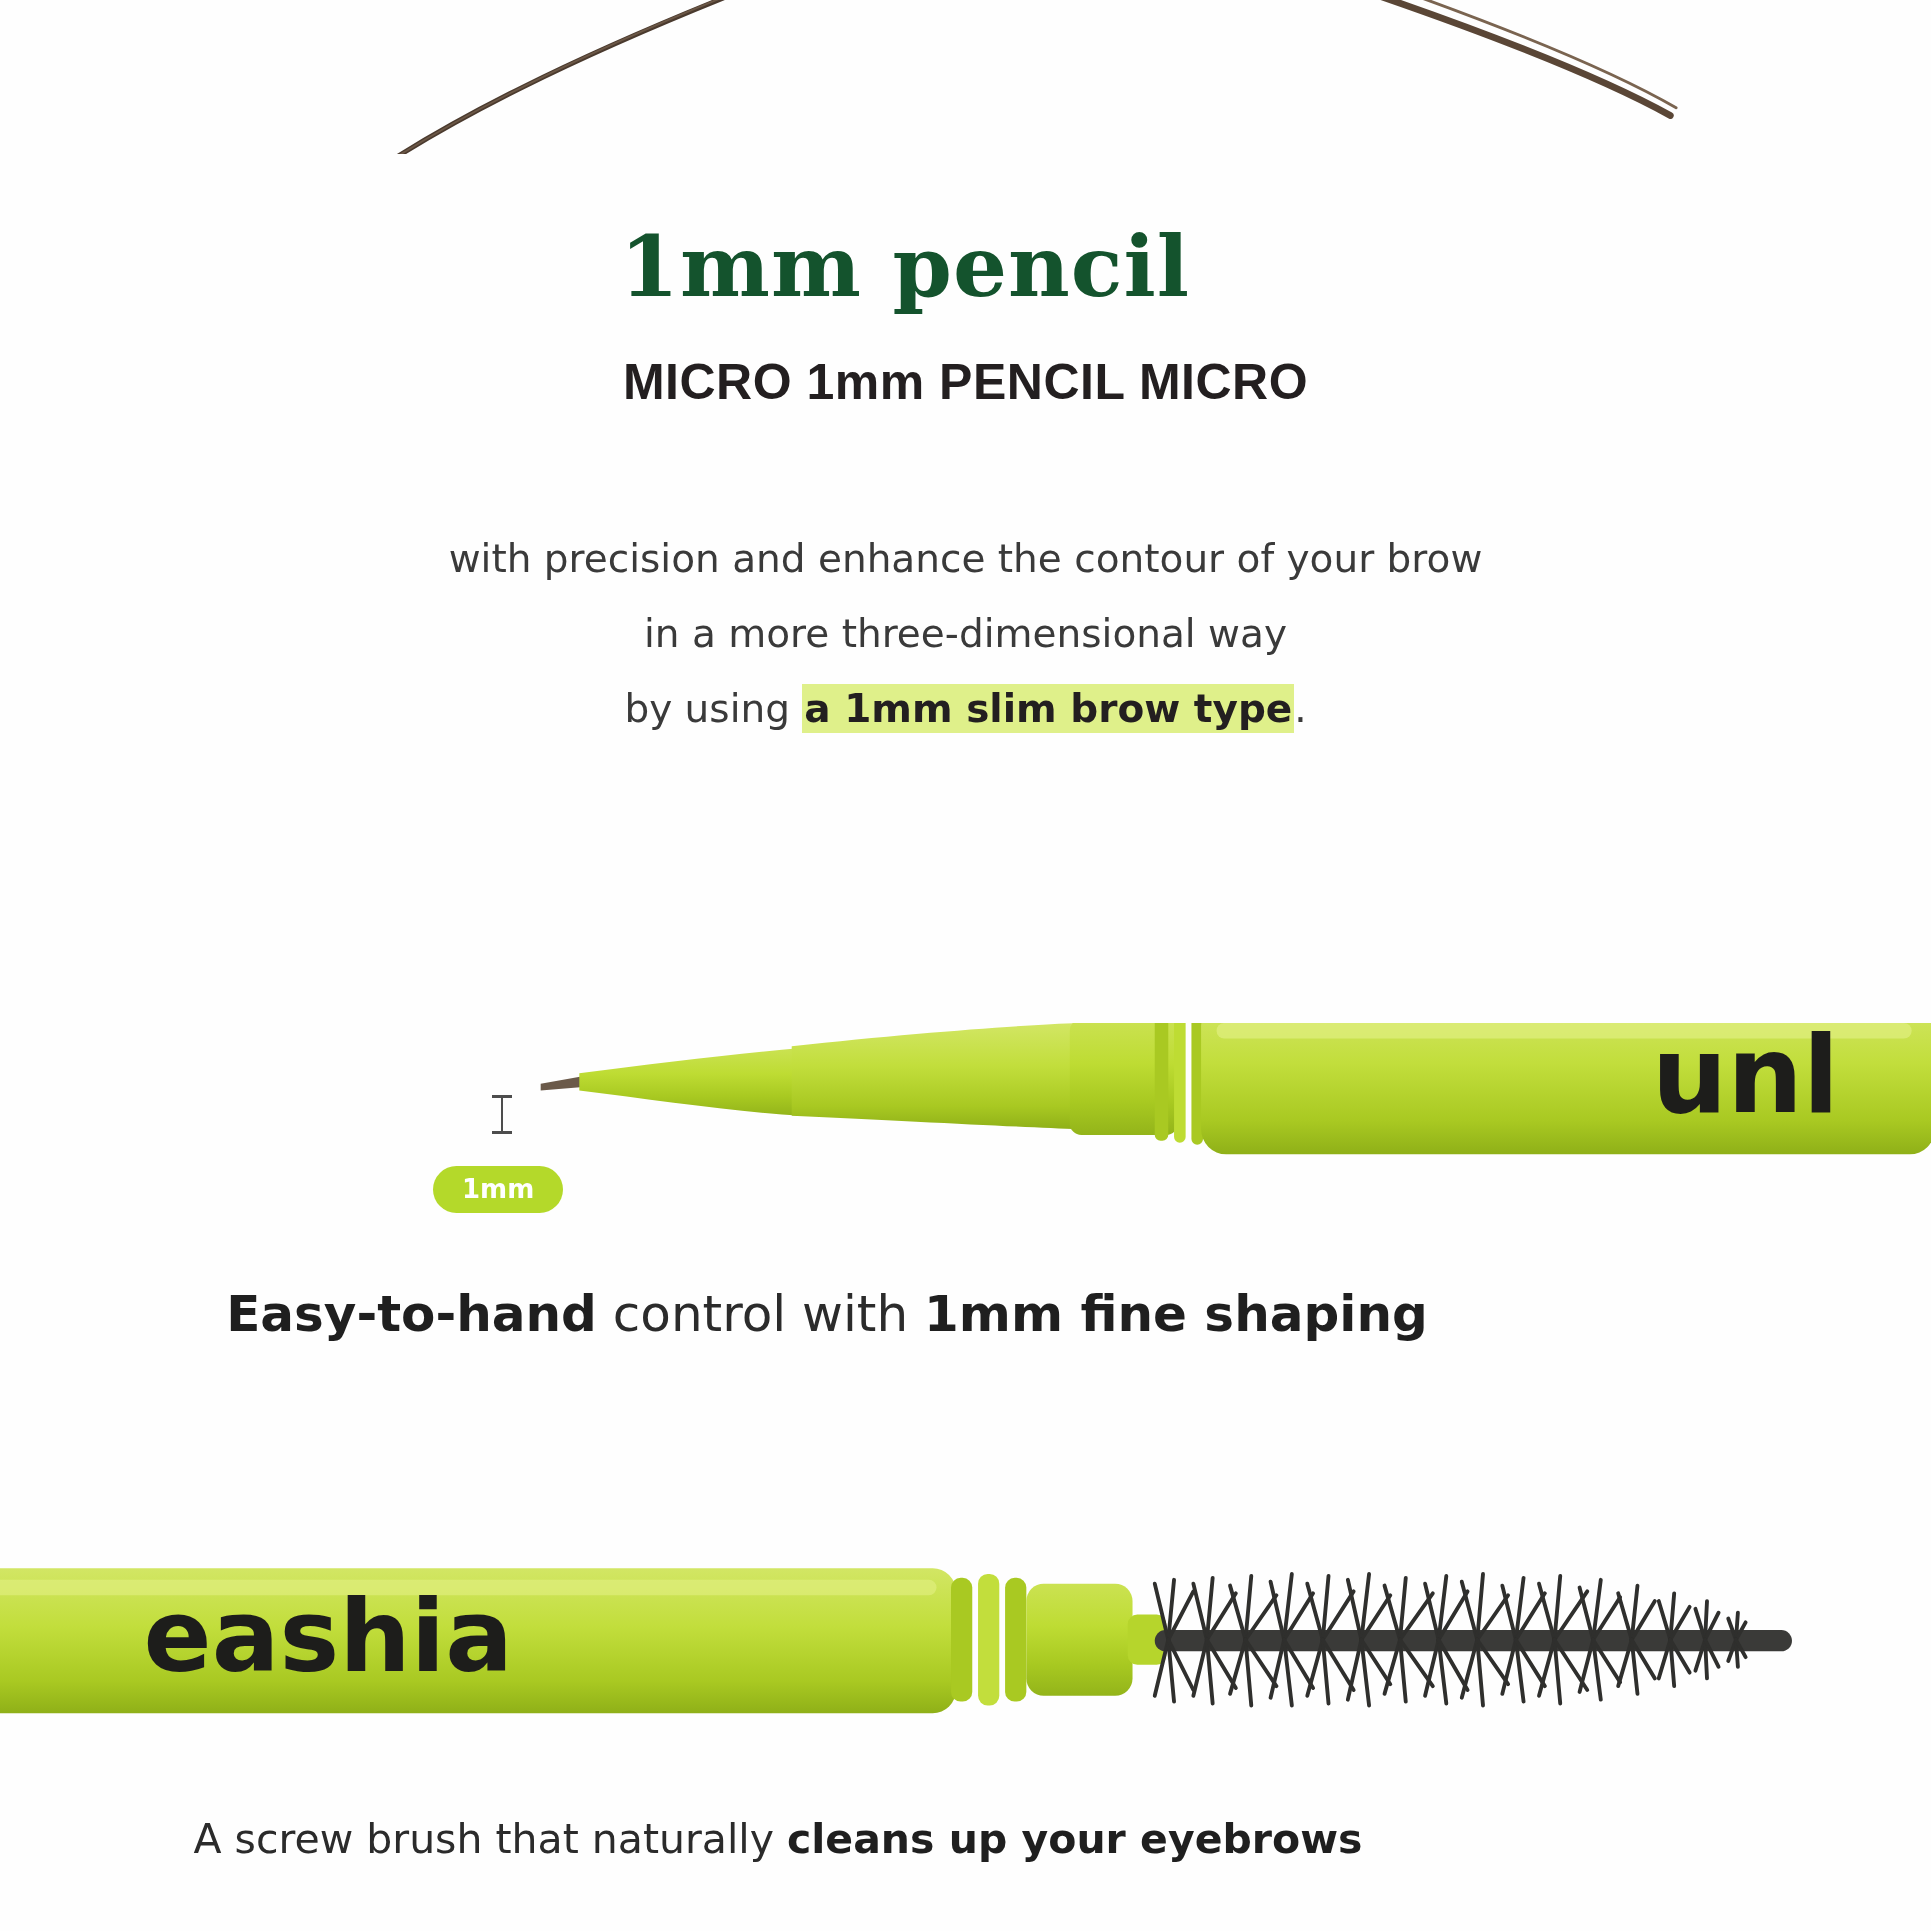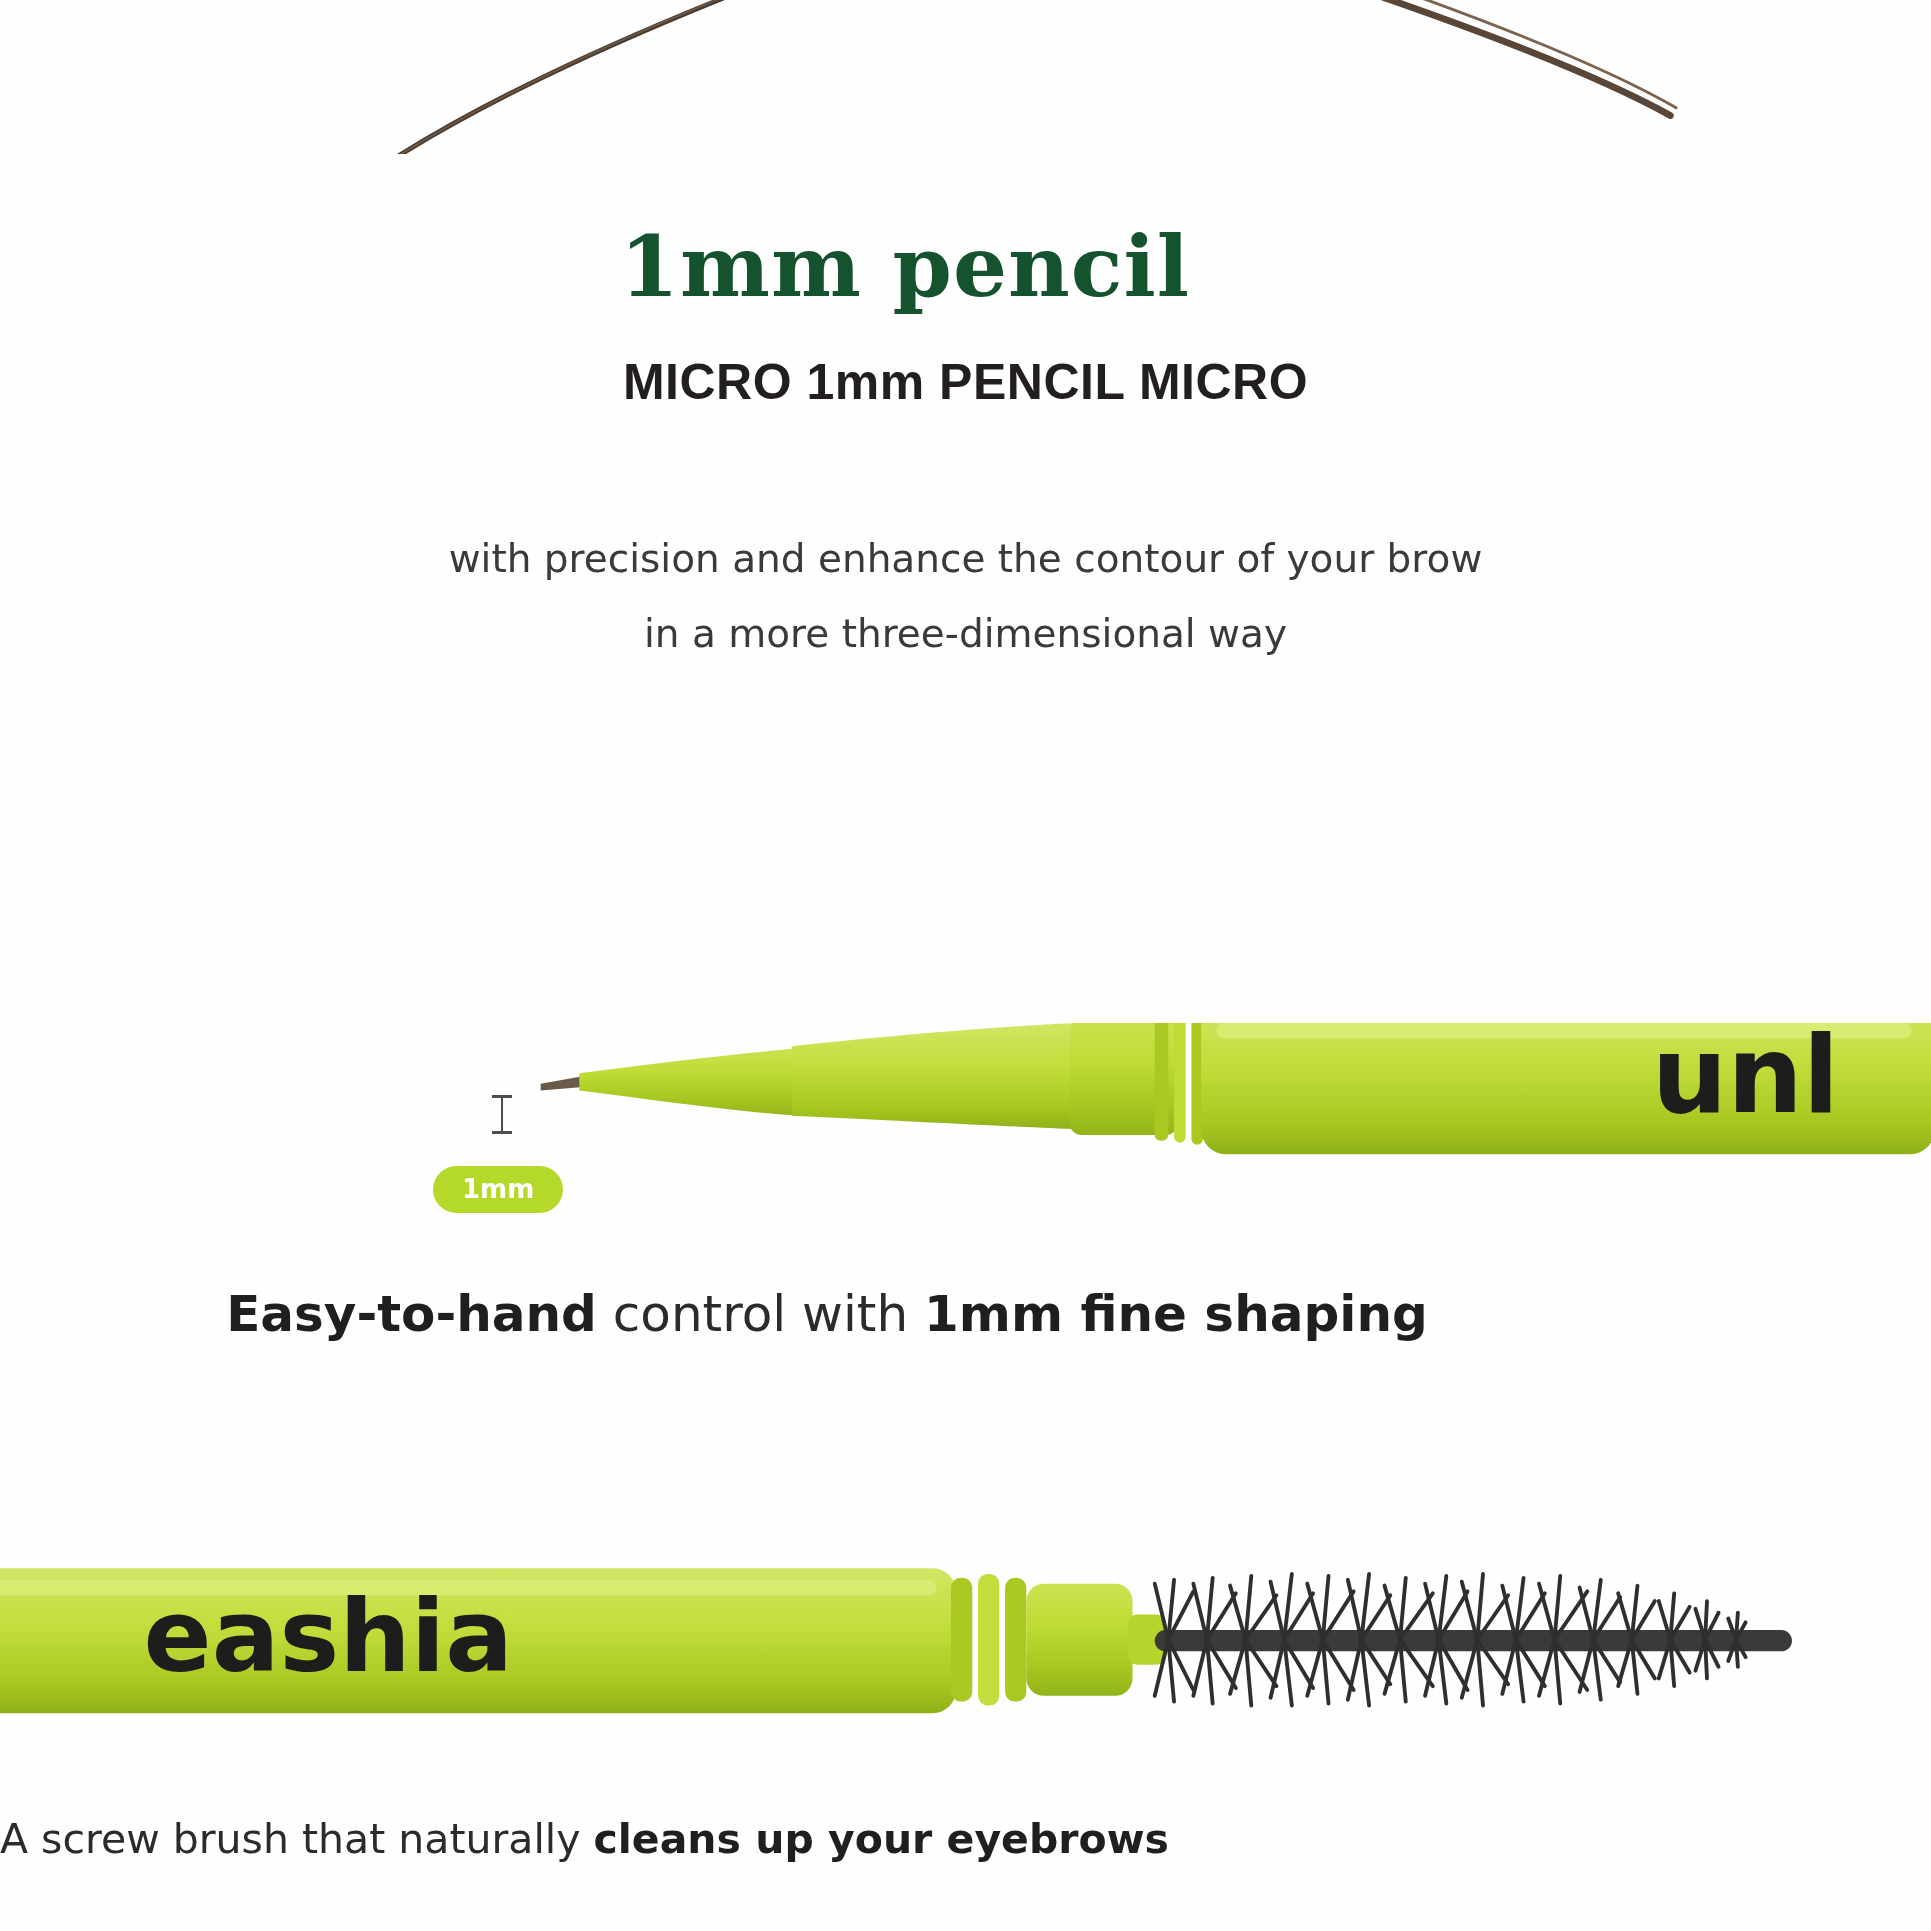--- a/index.html
+++ b/index.html
@@ -153,20 +153,21 @@
     top: 1545px;
     width: 1931px;
     height: 232px;
   }
 
   .caption2 {
     position: absolute;
     left: 0;
     top: 1815px;
     width: 1556px;
+    text-align: center;
     font-family: "DejaVu Sans", sans-serif;
     font-size: 41px;
     color: #2b2b2b;
     line-height: 1.2;
   }
   .caption2 b { font-weight: 700; color: #1f1f1f; }
 
   .brandmark {
     font-family: "DejaVu Sans", sans-serif;
     font-weight: 700;
@@ -183,20 +184,21 @@
     <path d="M 1730 120 C 1640 70 1480 10 1260 -60" stroke="#5a4636" stroke-width="7" fill="none" stroke-linecap="round"></path>
     <path d="M 1736 112 C 1650 62 1495 2 1275 -70" stroke="#7a6450" stroke-width="3" fill="none" stroke-linecap="round"></path>
   </svg>
 
   <div class="headline-script">1mm pencil</div>
   <div class="headline-main">MICRO 1mm PENCIL MICRO</div>
 
   <div class="intro">
     <span class="line">with precision and enhance the contour of your brow</span>
     <span class="line">in a more three-dimensional way</span>
+    <span class="line"><span>by using </span><span class="hl">a 1mm slim brow type</span><span>.</span></span>
   </div>
 
   <svg class="fig1" viewBox="0 0 2000 320" preserveAspectRatio="none">
     <defs>
       <linearGradient id="gBody" x1="0" y1="0" x2="0" y2="1">
         <stop offset="0%" stop-color="#cbe252"></stop>
         <stop offset="38%" stop-color="#bedc33"></stop>
         <stop offset="72%" stop-color="#a8c921"></stop>
         <stop offset="100%" stop-color="#93b41a"></stop>
       </linearGradient>

